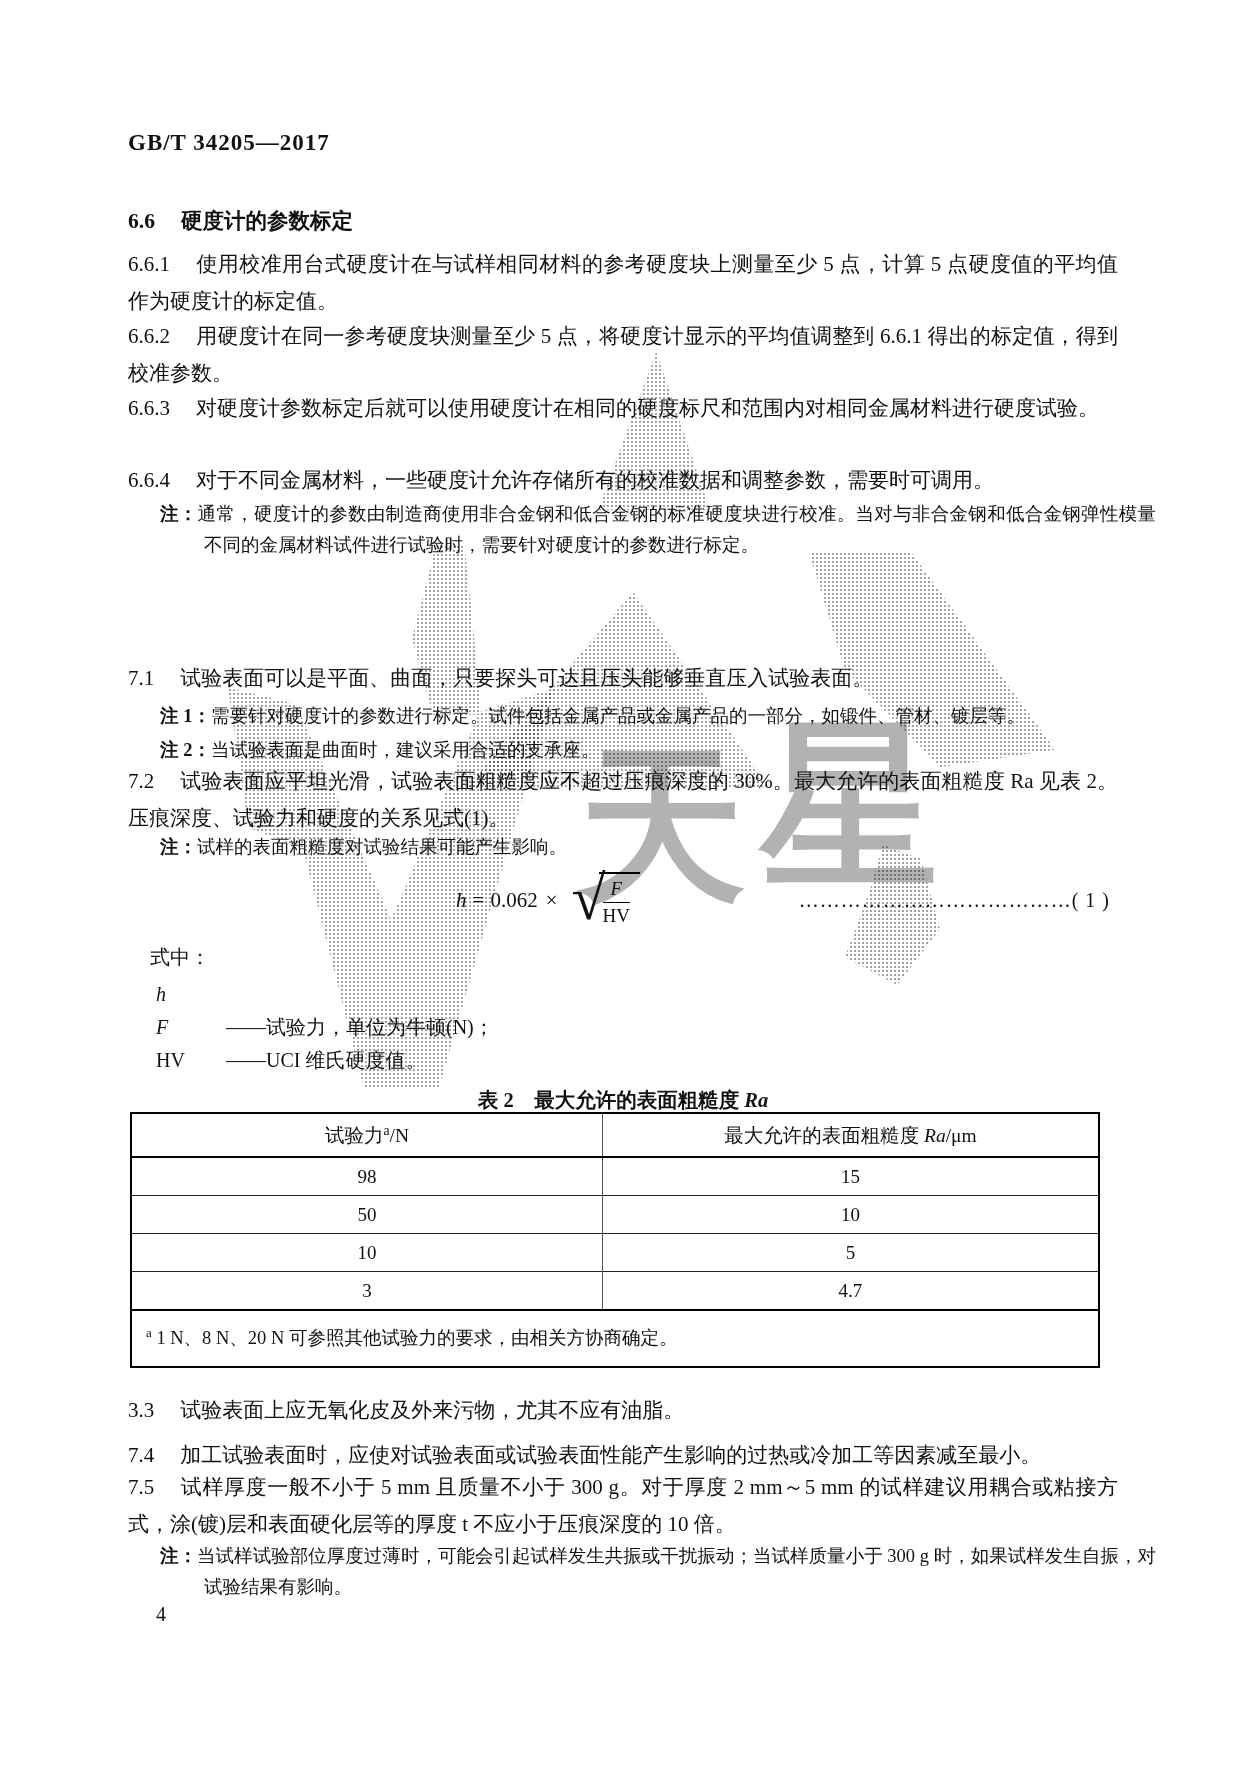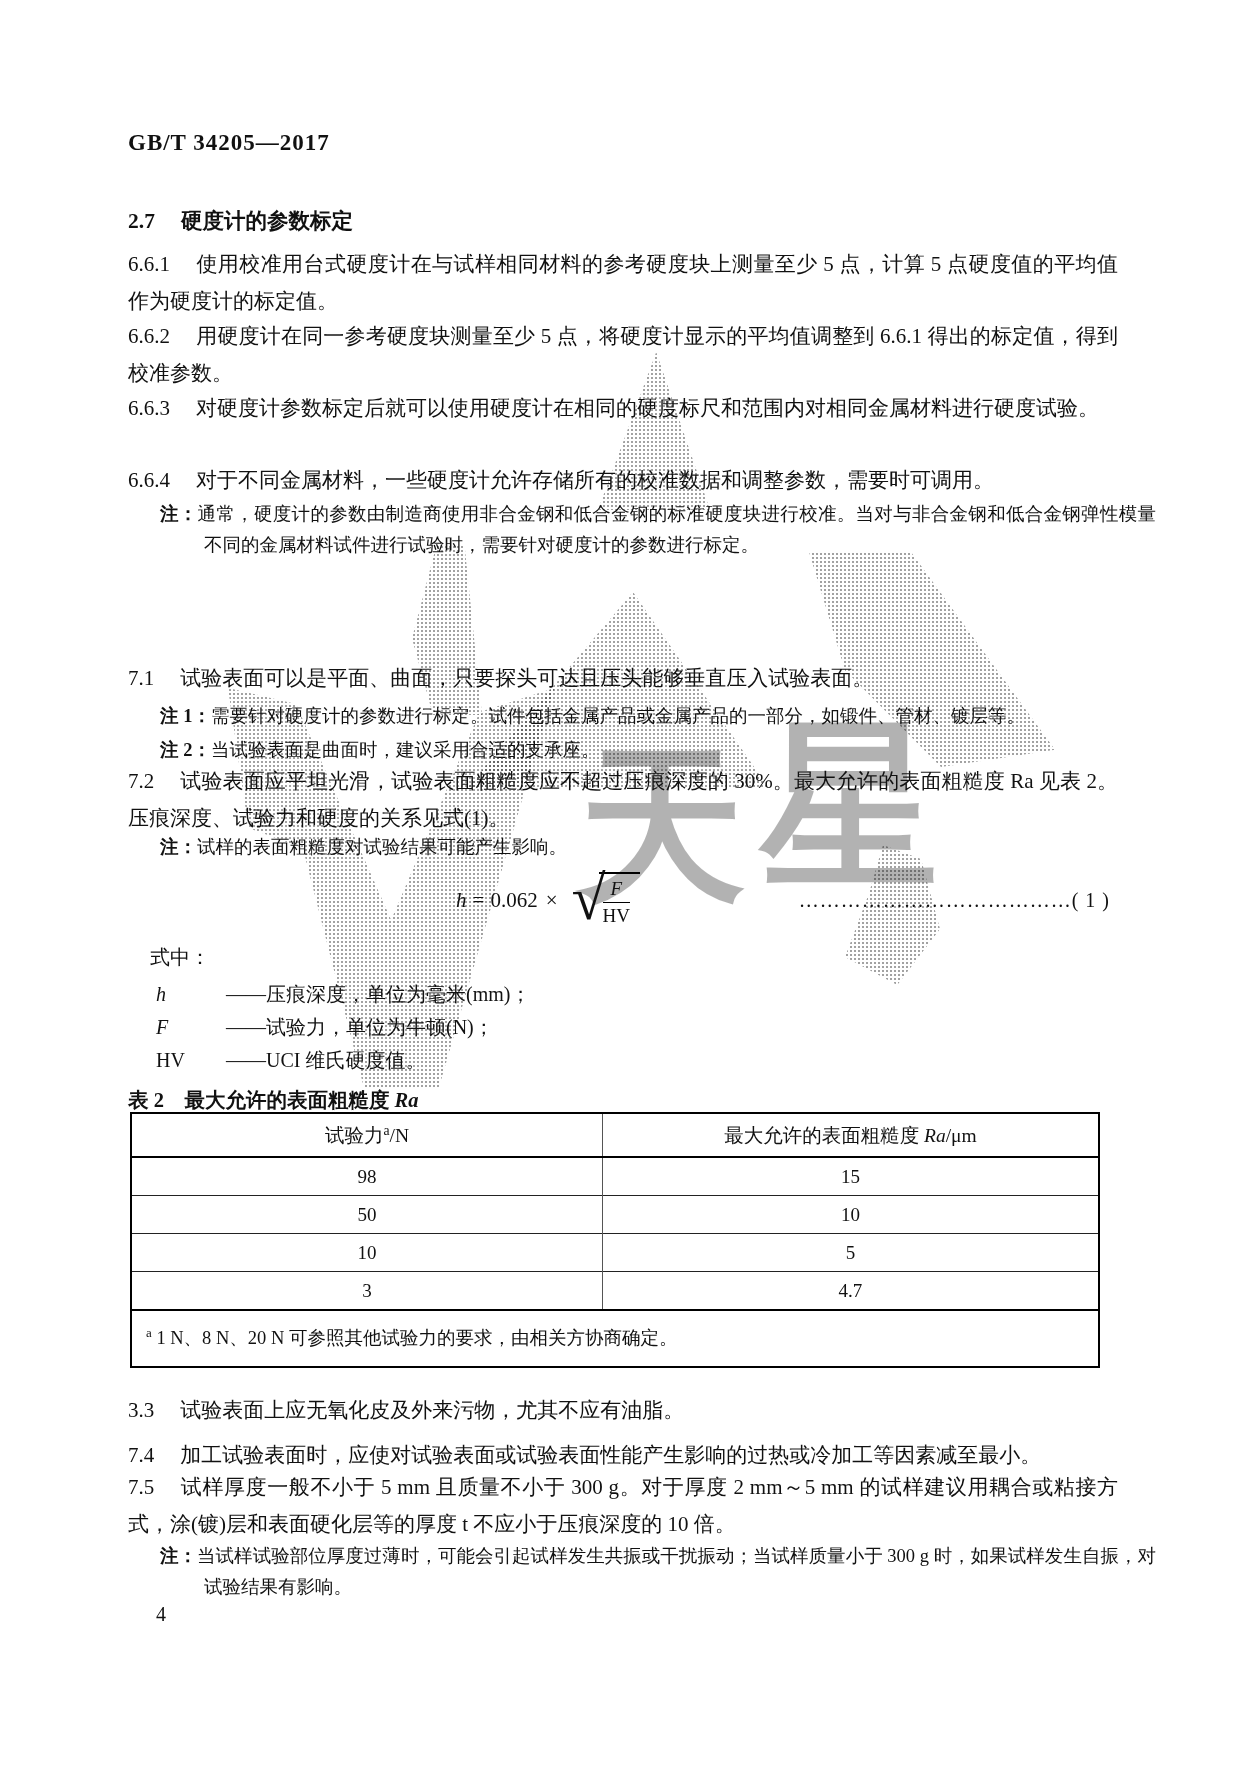--- a/index.html
+++ b/index.html
@@ -56,21 +56,21 @@
   .frac .num{display:block;border-bottom:1.6px solid #000;padding:0 6px 1px;}
   .frac .den{display:block;padding-top:1px;}
   .formula-tail{position:absolute;right:8px;top:50%;transform:translateY(-50%);font-size:20px;letter-spacing:1px;white-space:nowrap;}
   
   .defs{left:128px;width:800px;font-size:20px;}
   .def-row{display:flex;line-height:33px;}
   .def-sym{display:inline-block;width:70px;padding-left:28px;}
   .def-row:nth-child(1) .def-sym,.def-row:nth-child(2) .def-sym{font-style:italic;}
   .shizhong{left:150px;font-size:20px;}
   
-  .tbl-caption{left:128px;width:990px;font-weight:bold;font-size:20.5px;}
+  .tbl-caption{left:128px;width:990px;text-align:center;font-weight:bold;font-size:20.5px;}
   .tbl-caption .var{font-style:italic;}
   table.t2{border-collapse:collapse;width:970px;table-layout:fixed;font-size:19px;}
   table.t2 th,table.t2 td{font-weight:normal;text-align:center;padding:0;}
   table.t2{border:2.5px solid #000;}
   table.t2 th{height:42px;border-bottom:2.5px solid #000;font-size:19.5px;}
   table.t2 td{height:37px;border-top:1.4px solid #222;}
   table.t2 th:first-child,table.t2 td:first-child{border-right:1px solid #555;}
   table.t2 tr.foot td{border-top:2.5px solid #000;border-right:none;text-align:left;padding:8px 10px 10px 14px;font-size:18.5px;margin-top:12px;}
   sup{font-size:70%;vertical-align:super;line-height:0;}
 </style>
@@ -86,21 +86,21 @@
     <div class="wm-shape wm-band"></div>
     <div class="wm-shape wm-zig"></div>
     <div class="wm-shape wm-blob"></div>
     <div class="wm-char wm-char1">天</div>
     <div class="wm-char wm-char2">星</div>
   </div>
 
   <div class="abs doc-header" style="top:130px;left:128px;">GB/T 34205—2017</div>
 
   <div class="abs body-text heading" style="top:203px;">
-    <span class="pnum">2.7</span><span>硬度计的参数标定</span>
+    <span class="pnum">6.6</span><span>硬度计的参数标定</span>
   </div>
 
   <div class="abs body-text" style="top:246px;">
     <span class="pnum-light">6.6.1</span><span>使用校准用台式硬度计在与试样相同材料的参考硬度块上测量至少 5 点，计算 5 点硬度值的平均值作为硬度计的标定值。</span>
   </div>
 
   <div class="abs body-text" style="top:318px;">
     <span class="pnum-light">6.6.2</span><span>用硬度计在同一参考硬度块测量至少 5 点，将硬度计显示的平均值调整到 6.6.1 得出的标定值，得到校准参数。</span>
   </div>
 
@@ -156,21 +156,20 @@
     <div class="formula-tail">
       <span>…………………………………</span><span>( 1 )</span>
     </div>
   </div>
 
   <div class="abs shizhong" style="top:944px;">式中：</div>
 
   <div class="abs defs" style="top:978px;">
     <div class="def-row">
       <span class="def-sym">h</span>
-      <span>——压痕深度，单位为毫米(mm)；</span>
     </div>
     <div class="def-row">
       <span class="def-sym">F</span>
       <span>——试验力，单位为牛顿(N)；</span>
     </div>
     <div class="def-row">
       <span class="def-sym">HV</span>
       <span>——UCI 维氏硬度值。</span>
     </div>
   </div>

